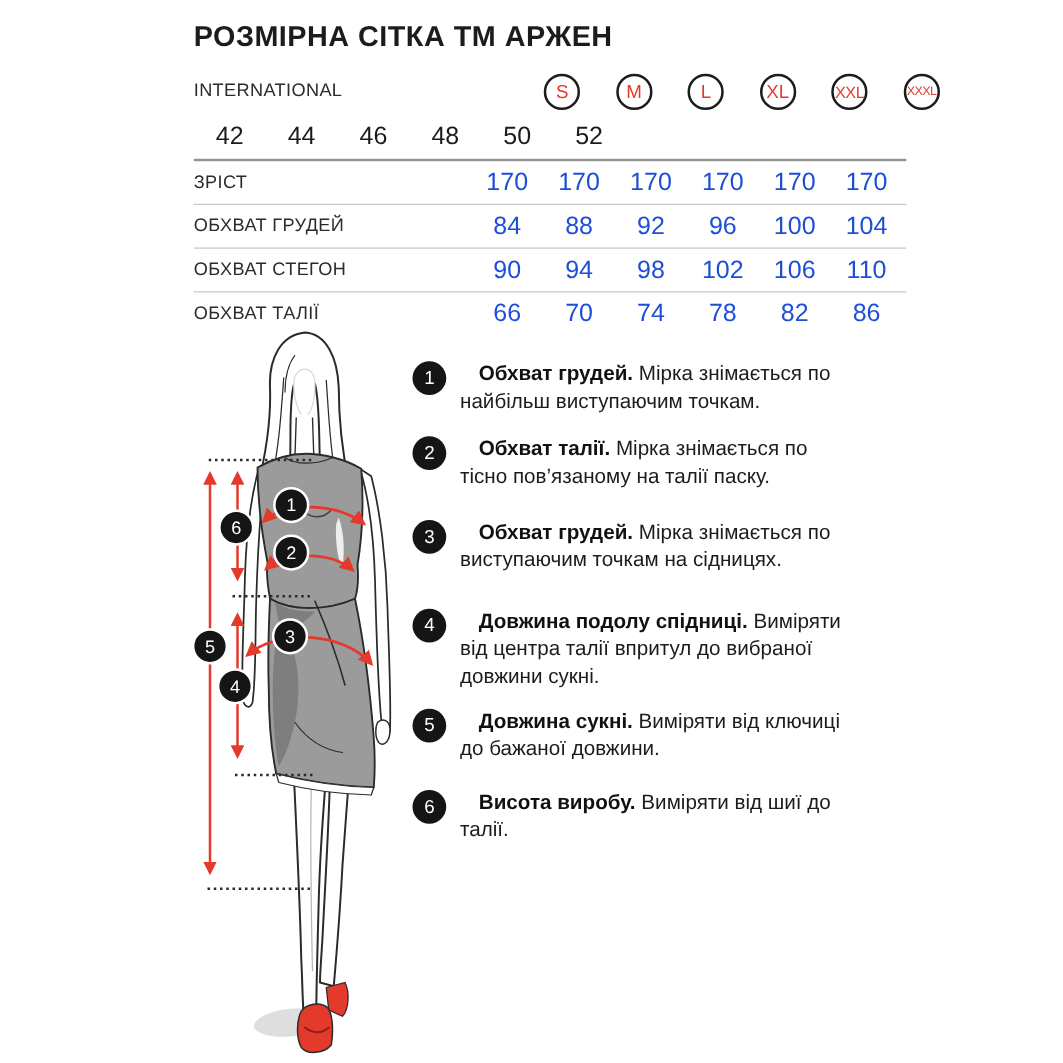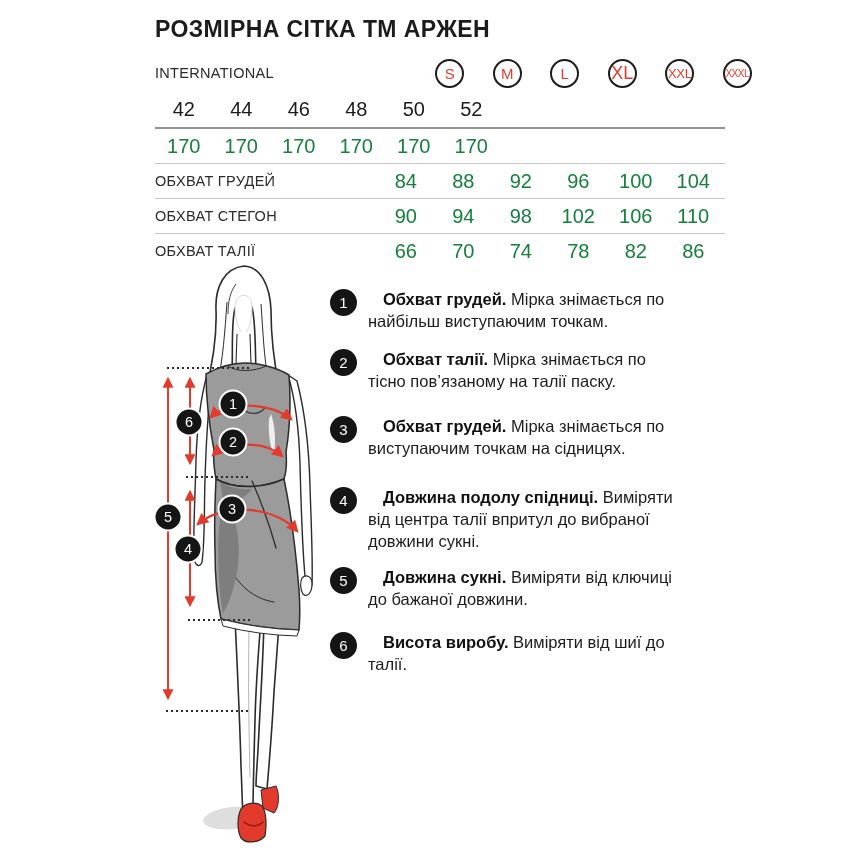--- a/index.html
+++ b/index.html
@@ -15,28 +15,28 @@
   .t-row{display:flex;align-items:center;}
   .row-international{height:36px;gap:44px;}
   .row-ukraine{height:36px;}
   .t-label{flex:0 0 222px;font-size:14.5px;font-weight:500;letter-spacing:.3px;color:#2b2b2b;}
   .cells{display:flex;flex:1;}
   .t-cell{flex:0 0 57.5px;display:flex;justify-content:center;align-items:center;}
   .size-circle{width:29px;height:29px;border:2px solid #1c1c1c;border-radius:50%;
                display:flex;align-items:center;justify-content:center;
                color:#e43a2c;font-weight:500;box-sizing:border-box;}
   .sc0,.sc1,.sc2{font-size:15px;}
-  .sc3{font-size:18px;}
+  .sc3{font-size:15px;}
   .sc4{font-size:13px;letter-spacing:-.3px;}
   .sc5{font-size:10px;letter-spacing:-.5px;}
   .uk-val{font-size:20px;font-weight:500;color:#1b1b1b;}
   .t-divider{height:2px;background:#949494;}
   .data-row{height:34px;border-bottom:1px solid #c7c7c7;}
   .data-row:last-child{border-bottom:none;}
-  .t-val{font-size:20px;color:#15803d;}
+  .t-val{font-size:20px;color:#1d4ed8;}
 
   
   .figure-wrap{position:absolute;left:140px;top:262px;width:210px;height:588px;}
 
   
   .legend{position:absolute;left:330px;top:0;width:410px;height:850px;}
   .legend-item{position:absolute;left:0;display:flex;gap:11px;width:405px;}
   .lnum{flex:0 0 27px;height:27px;border-radius:50%;background:#151515;color:#fff;
         font-size:15px;display:flex;align-items:center;justify-content:center;margin-top:1px;}
   .ltxt{font-size:16.5px;line-height:22px;color:#1c1c1c;white-space:pre-line;width:360px;}
@@ -79,20 +79,21 @@
           <div class="t-cell uk-val">44</div>
           <div class="t-cell uk-val">46</div>
           <div class="t-cell uk-val">48</div>
           <div class="t-cell uk-val">50</div>
           <div class="t-cell uk-val">52</div>
         </div>
     </div>
     <div class="t-divider"></div>
     <div>
         <div class="t-row data-row">
+      <div class="t-label">ЗРІСТ</div>
       <div class="cells">
             <div class="t-cell t-val">170</div>
             <div class="t-cell t-val">170</div>
             <div class="t-cell t-val">170</div>
             <div class="t-cell t-val">170</div>
             <div class="t-cell t-val">170</div>
             <div class="t-cell t-val">170</div>
           </div>
     </div>
         <div class="t-row data-row">

